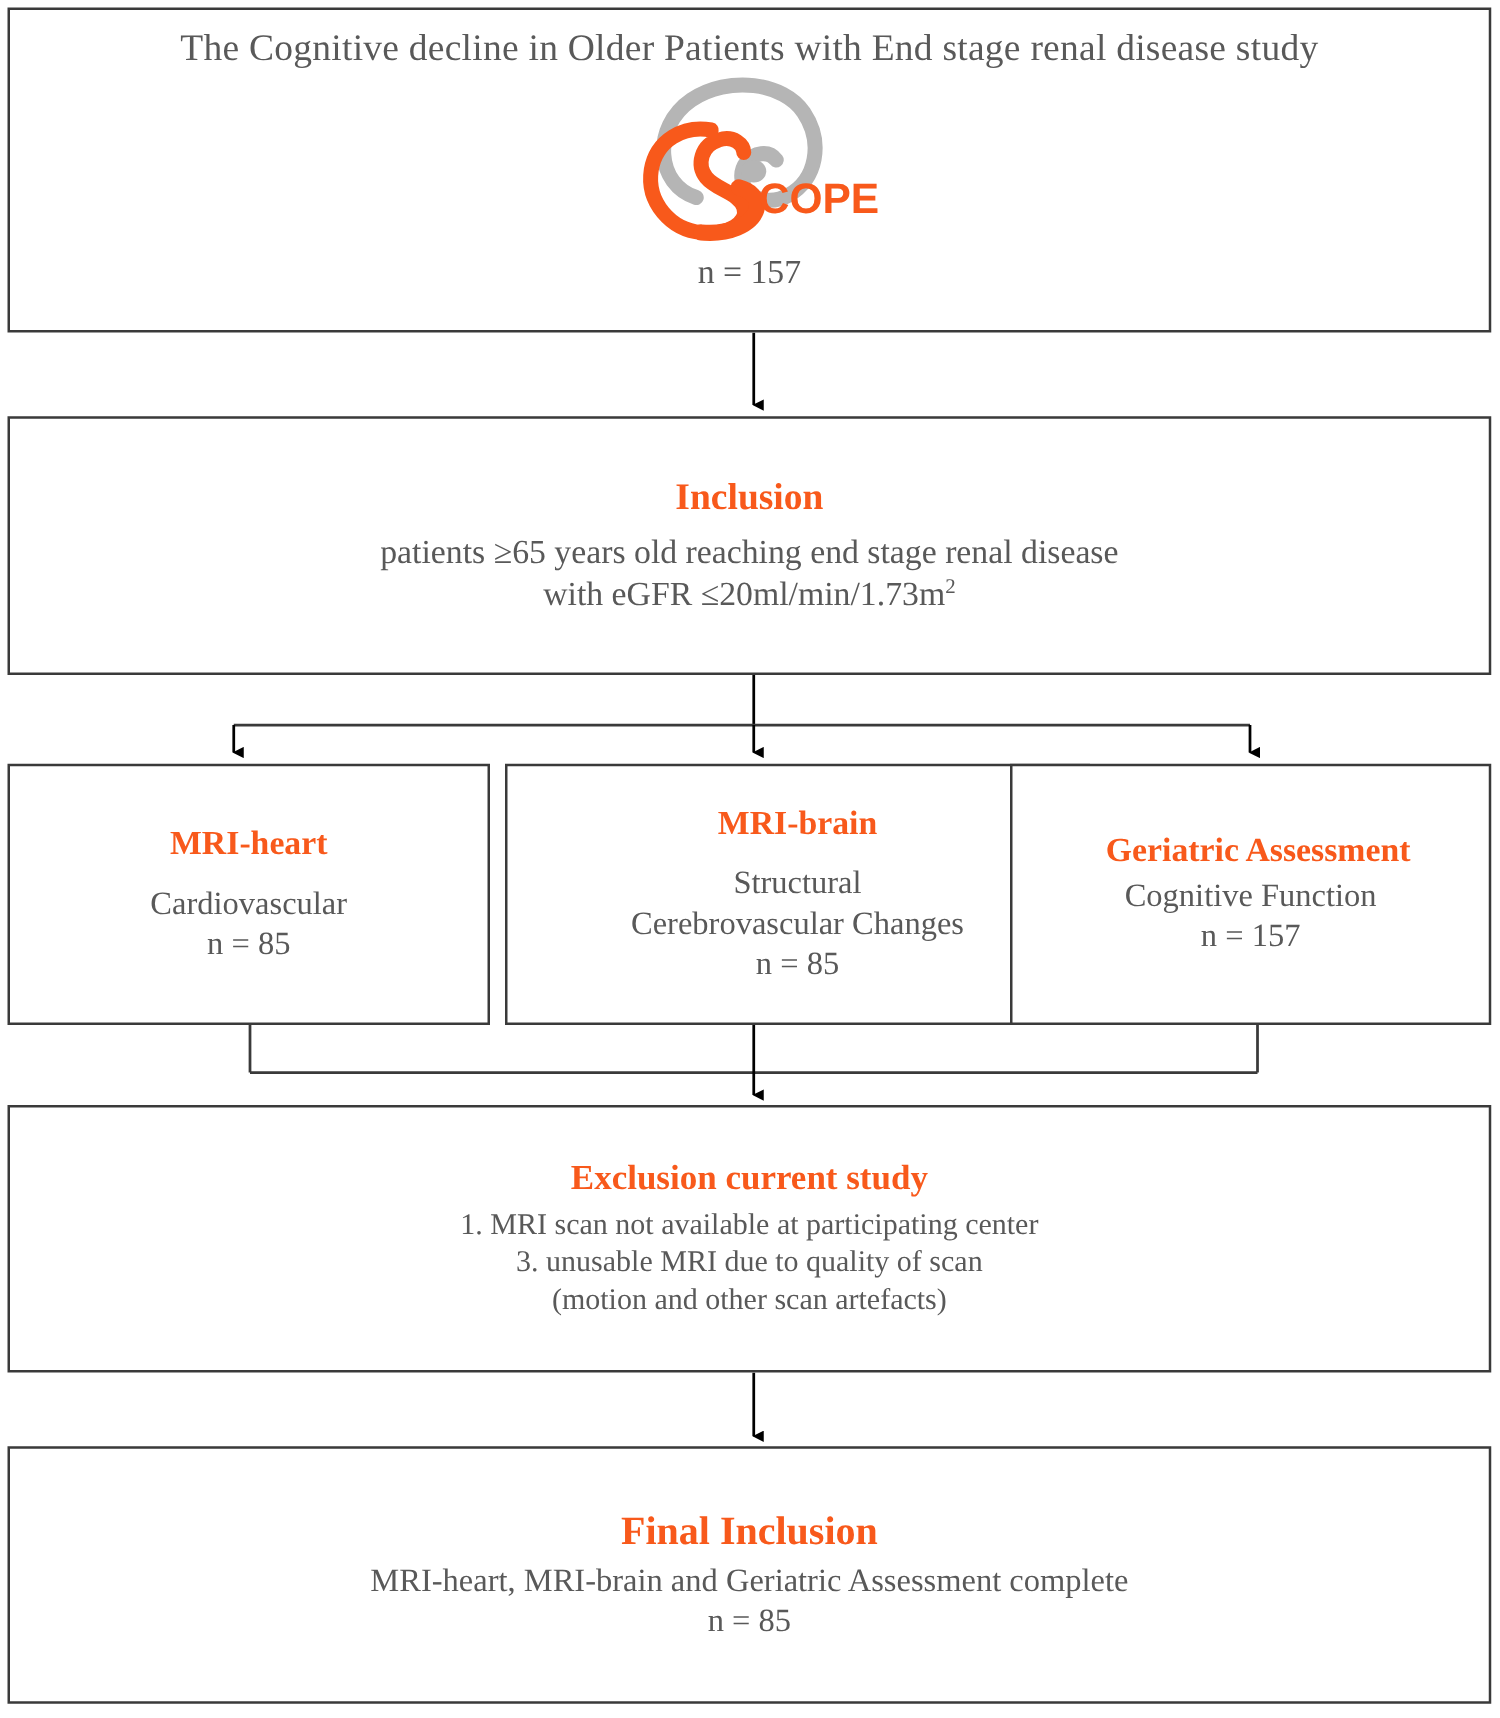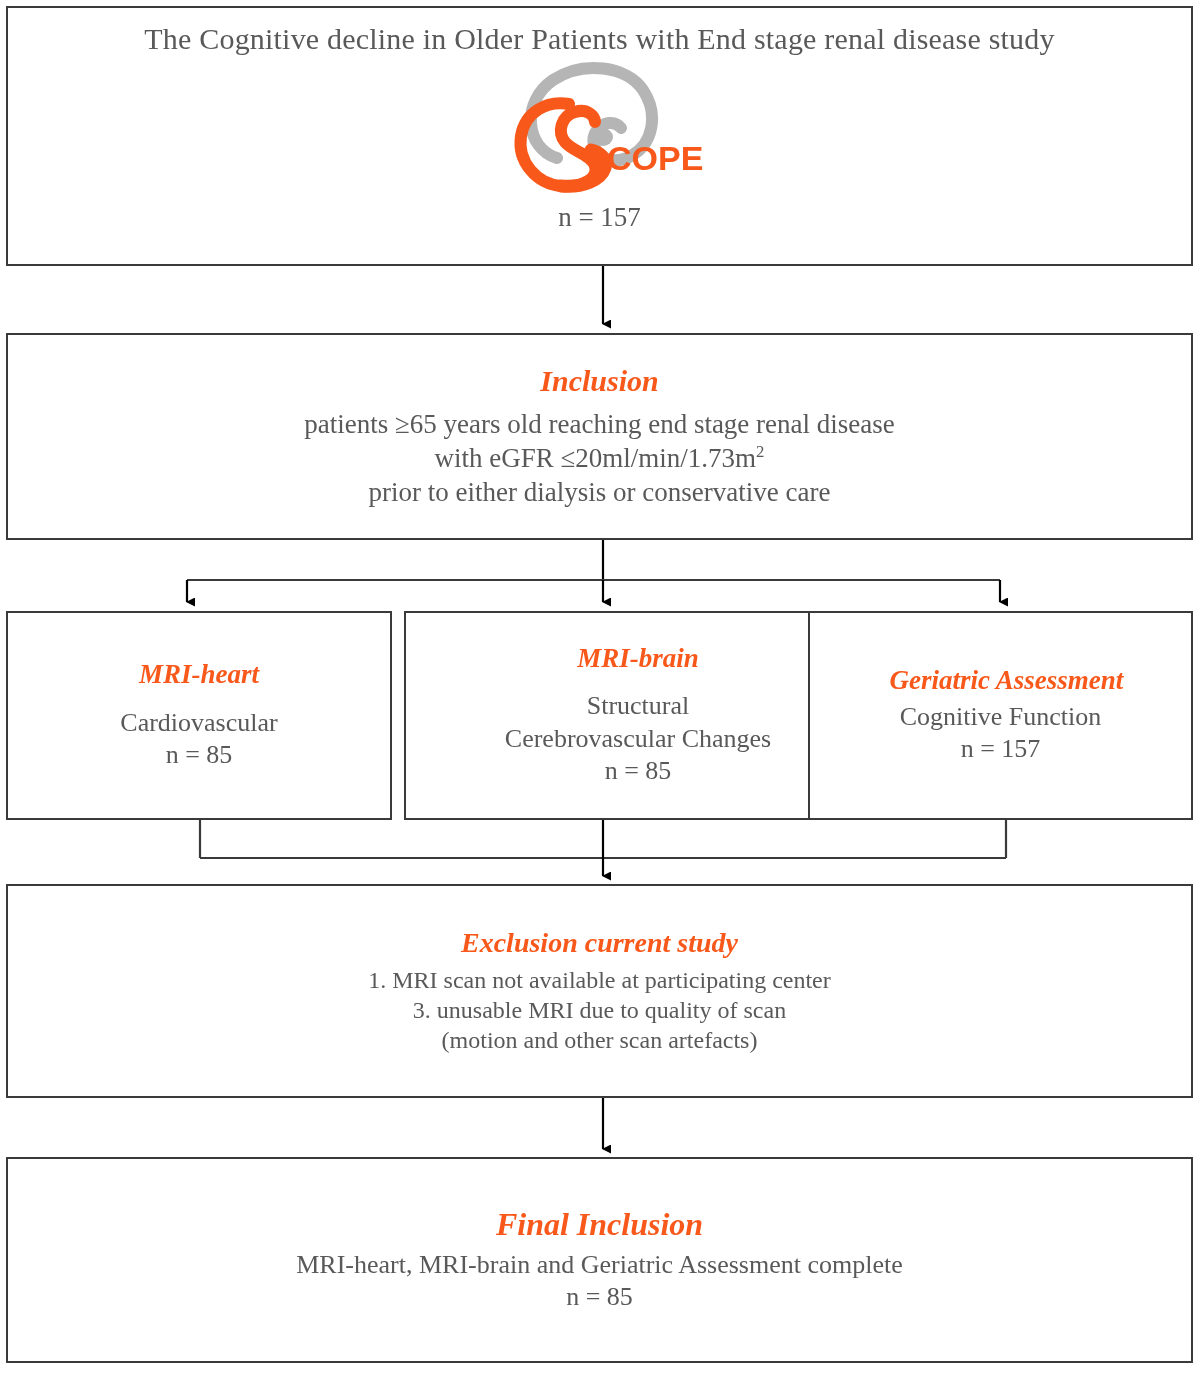--- a/index.html
+++ b/index.html
@@ -28,21 +28,20 @@
     flex-direction: column;
     align-items: center;
     justify-content: center;
     text-align: center;
   }
 
   .heading {
     color: #F8591B;
     font-weight: bold;
     line-height: 1.15;
-    font-style: italic;
   }
 
   .body-line {
     color: #595959;
     line-height: 1.25;
     white-space: nowrap;
   }
 
   
   #box-study {
@@ -197,21 +196,20 @@
 
     <div id="study-n">n = 157</div>
   </div>
 
   <div class="box" id="box-inclusion">
     <div class="heading">Inclusion</div>
     <div class="body-line">patients ≥65 years old reaching end stage renal disease</div>
     <div class="body-line">
       <span>with eGFR ≤20ml/min/1.73m</span><sup>2</sup>
     </div>
-    <div class="body-line">prior to either dialysis or conservative care</div>
   </div>
 
   <div class="box col-box" id="box-mri-heart">
     <div class="heading">MRI-heart</div>
     <div class="body-line">Cardiovascular</div>
     <div class="body-line">n = 85</div>
   </div>
 
   <div class="box col-box" id="box-mri-brain">
     <div class="heading">MRI-brain</div>

